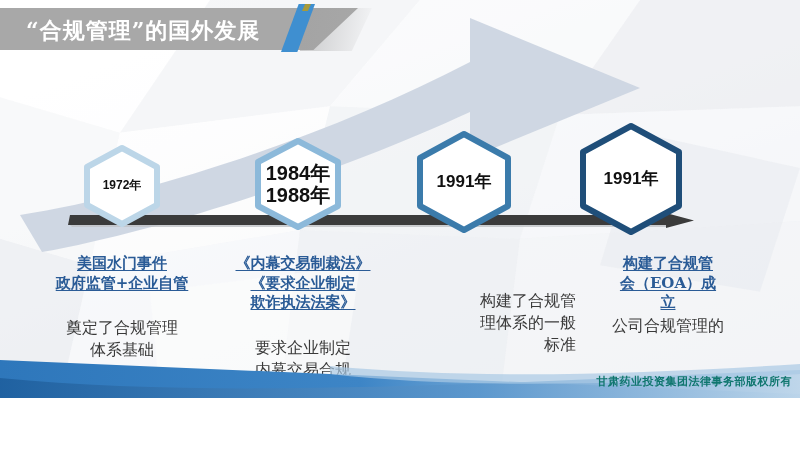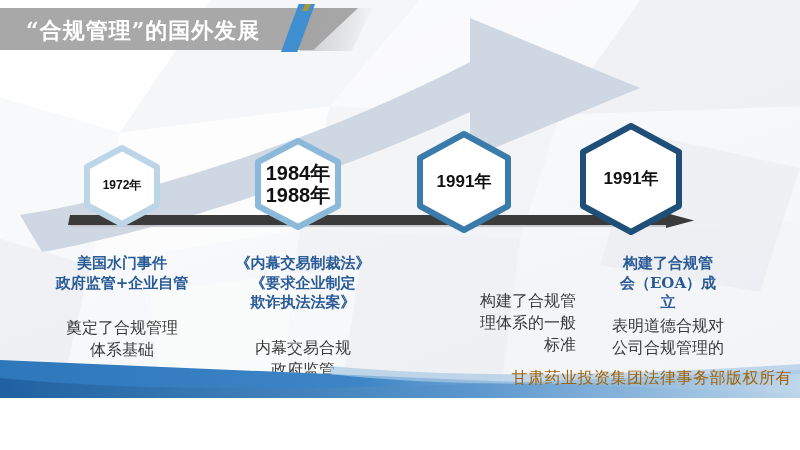--- a/index.html
+++ b/index.html
@@ -126,20 +126,21 @@
   .col {
     position: absolute;
     text-align: center;
   }
   .col-head {
     font-family: "DejaVu Serif", "Liberation Serif", serif;
     font-weight: bold;
     color: #2a5b96;
     font-size: 15px;
     line-height: 1.3;
+    text-decoration: underline;
     text-underline-offset: 2px;
   }
   .col-body {
     margin-top: 24px;
     color: #3a3a3a;
     font-size: 16px;
     line-height: 1.38;
   }
 
   
@@ -150,23 +151,23 @@
     width: 800px;
     height: 90px;
   }
   .bottom-wave svg { display:block; width:100%; height:100%; }
 
   .footer {
     position: absolute;
     right: 8px;
     bottom: 9px;
     font-family: "DejaVu Serif", "Liberation Serif", serif;
-    font-weight: normal;
-    font-size: 16px;
-    color: #a16207;
+    font-weight: bold;
+    font-size: 11px;
+    color: #0f766e;
     letter-spacing: .5px;
     white-space: nowrap;
   }
 </style>
 </head>
 <body>
 
 <div id="slide">
 
   <div class="bg-base"></div>
@@ -264,41 +265,41 @@
     </div>
   </div>
 
   <div class="col" style="left:213px; top:254px; width:180px;">
     <div class="col-head">
       <div>《内幕交易制裁法》</div>
       <div>《要求企业制定</div>
       <div>欺诈执法法案》</div>
     </div>
     <div class="col-body">
+      <div>要求企业制定</div>
       <div>内幕交易合规</div>
       <div>政府监管</div>
     </div>
   </div>
 
   <div class="col" style="left:396px; top:254px; width:180px;">
     <div class="col-body" style="margin-top:36px;text-align:right;">
       <div>构建了合规管</div>
       <div>理体系的一般</div>
       <div>标准</div>
     </div>
   </div>
 
   <div class="col" style="left:583px; top:254px; width:170px;">
     <div class="col-head">
       <div>构建了合规管</div>
       <div>会（EOA）成</div>
       <div>立</div>
     </div>
     <div class="col-body" style="margin-top:2px;">
-      <div>表明道德合规对</div>
       <div>公司合规管理的</div>
     </div>
   </div>
 
   <div class="bottom-wave">
     <svg viewBox="0 0 800 90" preserveAspectRatio="none">
       <defs>
         <linearGradient id="bandGrad" x1="0" y1="0" x2="1" y2="0">
           <stop offset="0%" stop-color="#2e77bb"></stop>
           <stop offset="45%" stop-color="#3d85c6"></stop>

